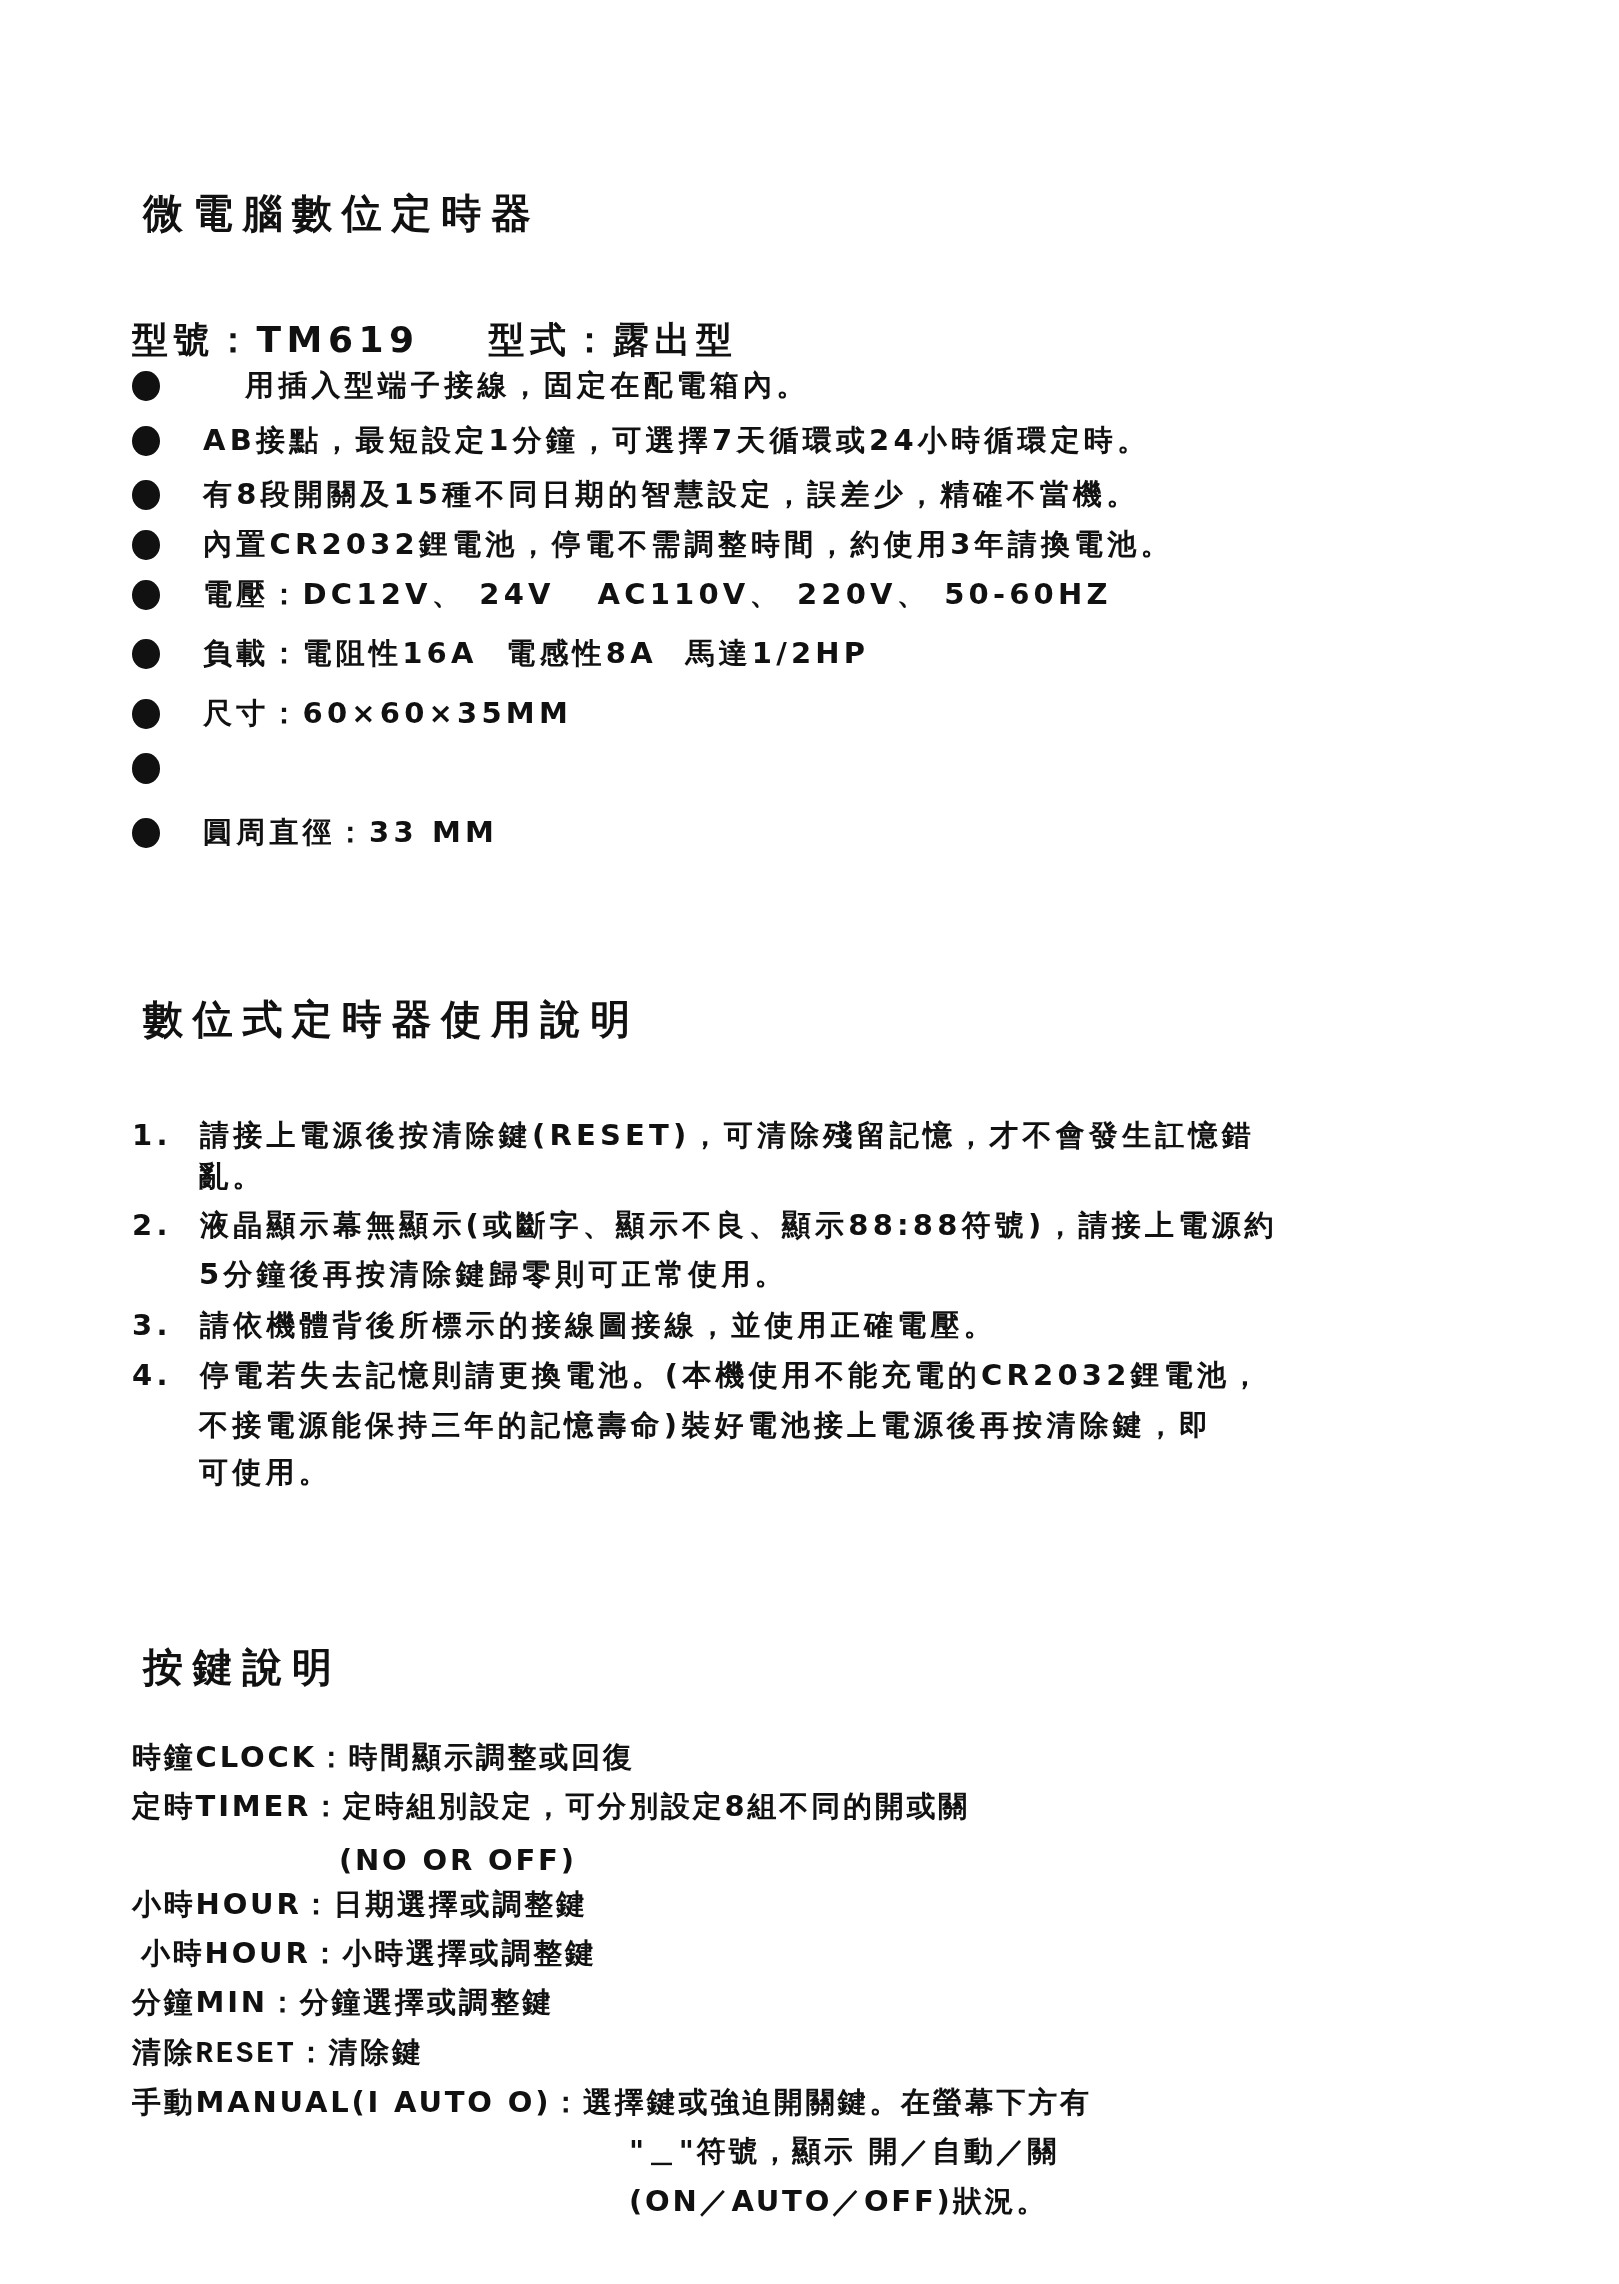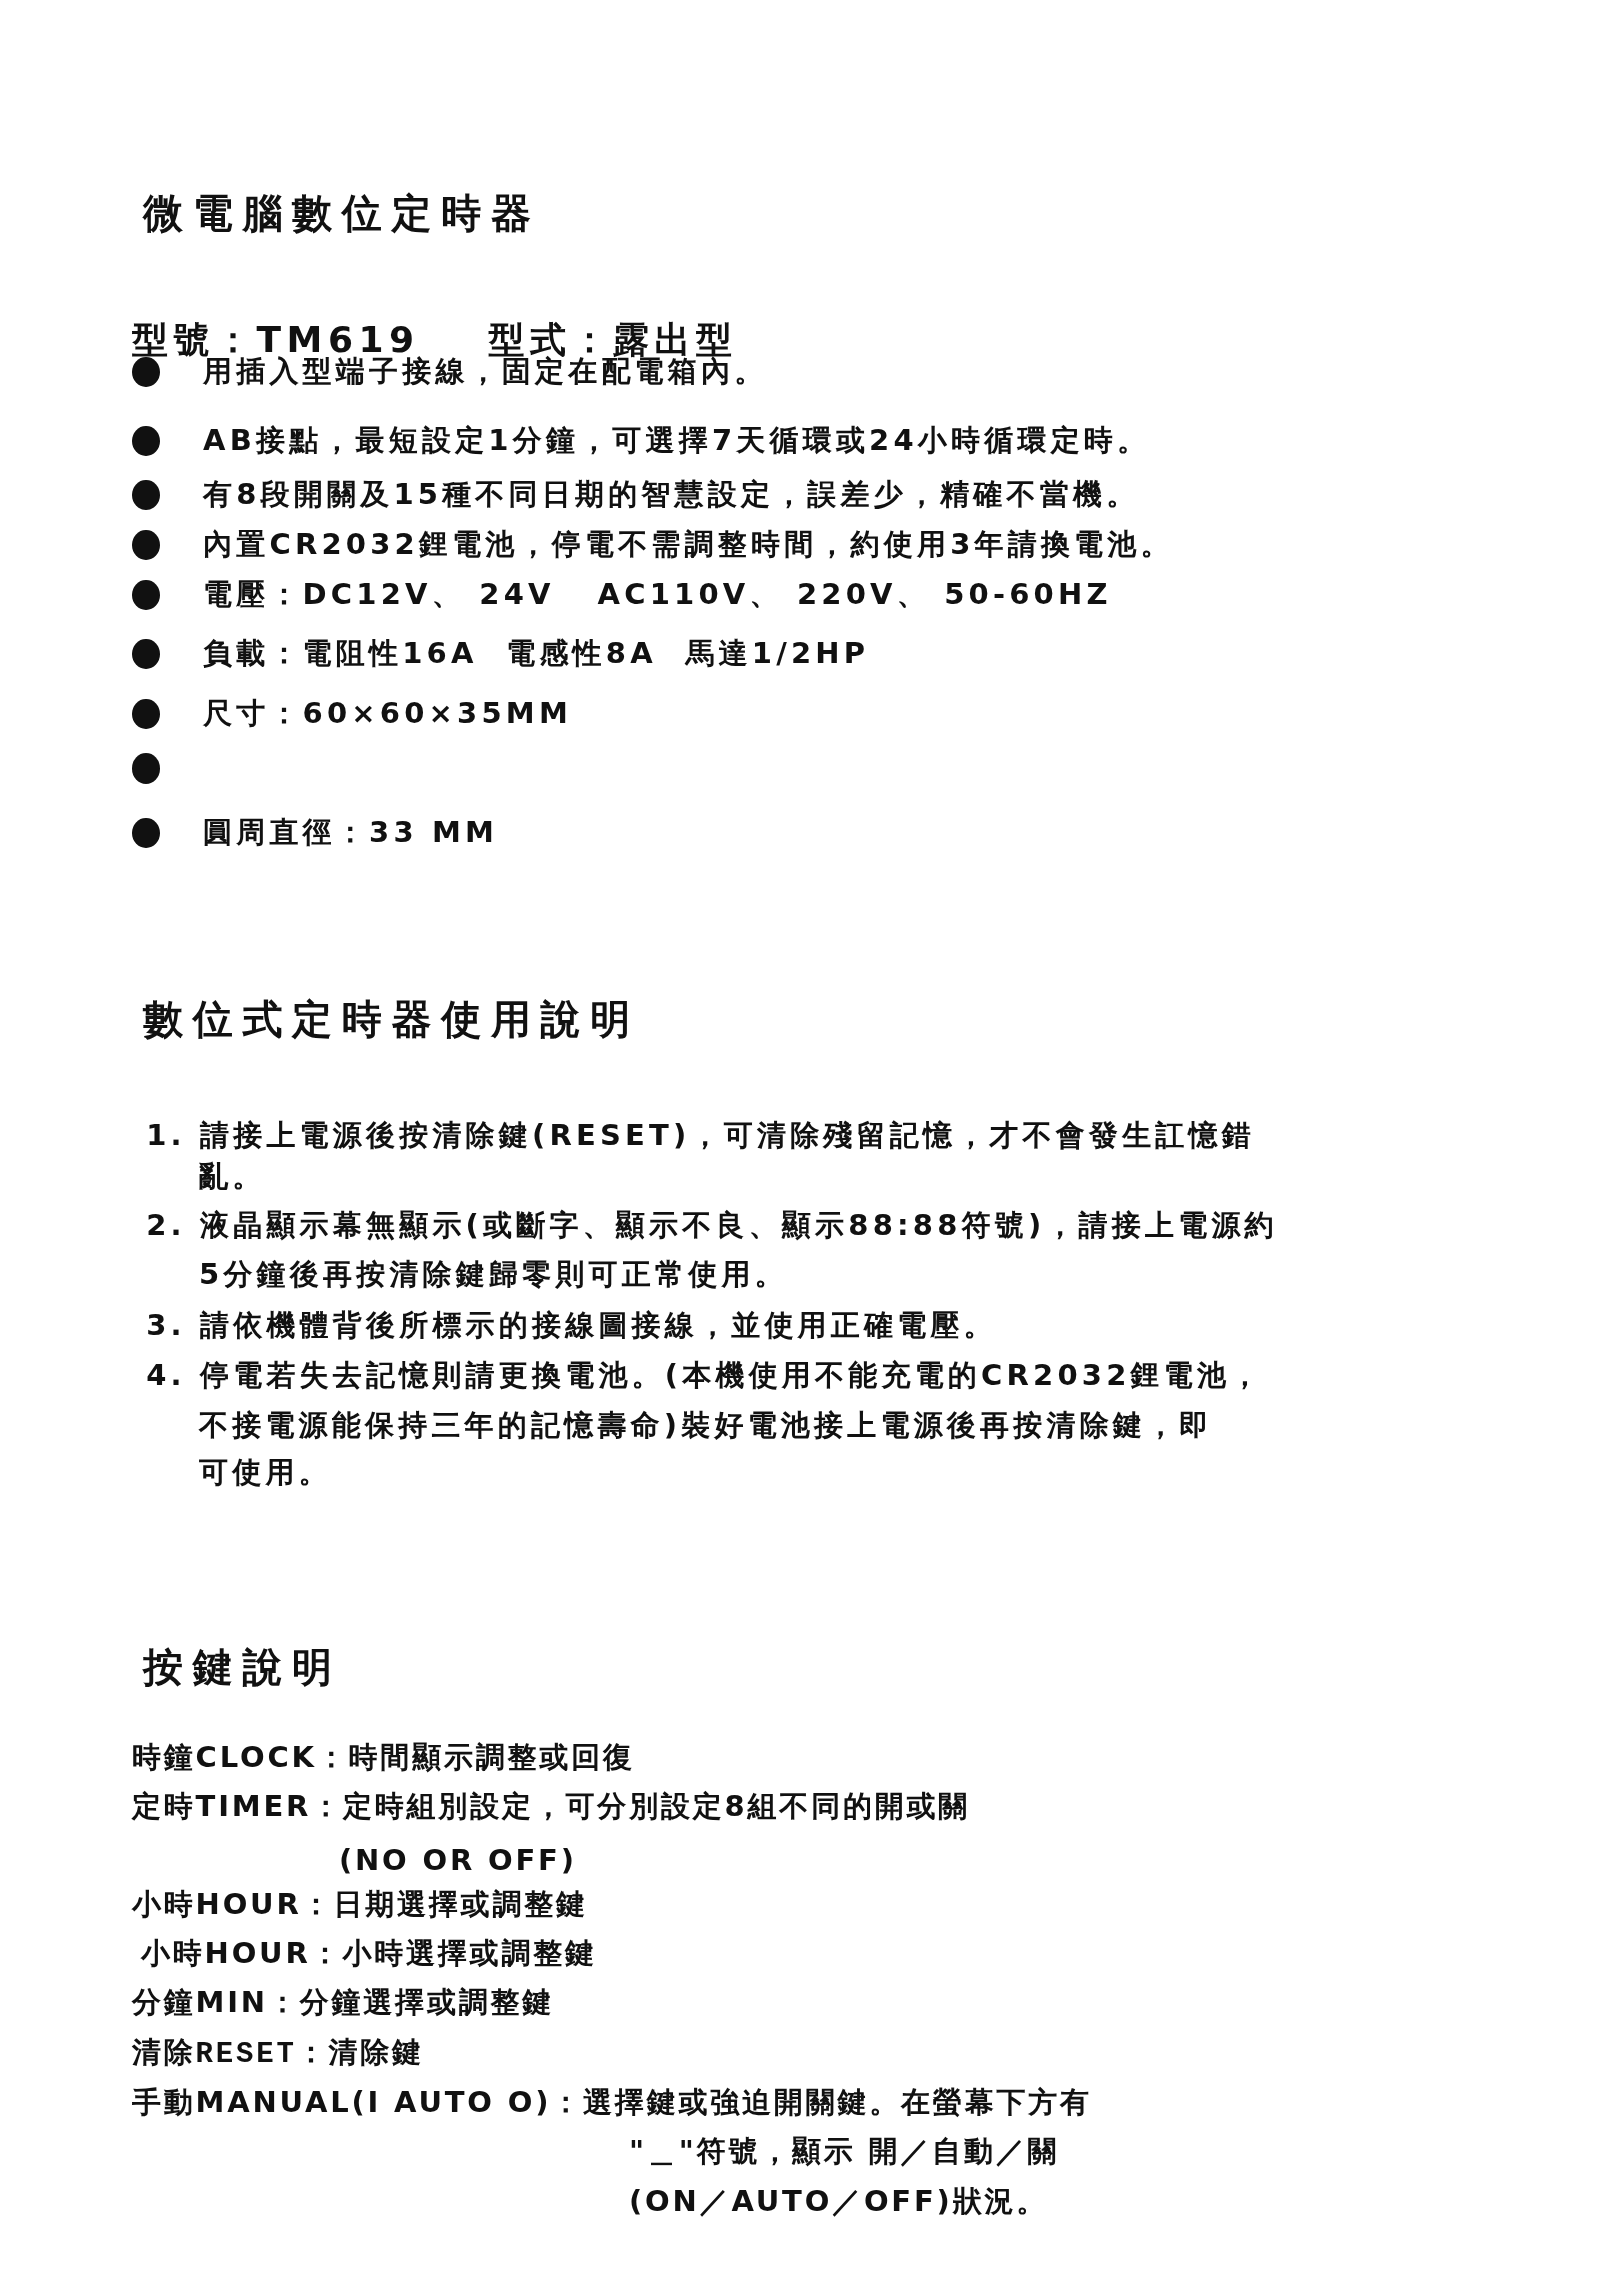--- a/index.html
+++ b/index.html
@@ -12,35 +12,35 @@
   .title {
     font-size: 40px; letter-spacing: 9.7px; left: 143px;
   }
   .model-line { font-size: 36px; letter-spacing: 5.5px; left: 132px; top: 278px; margin-top: 38px; }
   .model-line .gap { display: inline-block; width: 69px; }
   .bullet-row { left: 132px; font-size: 29px; letter-spacing: 4.2px; display: flex; align-items: center; }
   .bullet-dot {
     width: 28px; height: 30.5px; border-radius: 50%; background: #111;
     display: inline-block; margin-right: 43px; flex: none;
   }
-  .num-row { left: 132px; font-size: 29px; letter-spacing: 4.2px; text-align: center; }
+  .num-row { left: 132px; font-size: 29px; letter-spacing: 4.2px; }
   .num-row .num { display: inline-block; width: 68px; }
   .cont { left: 199px; font-size: 29px; letter-spacing: 4.2px; }
   .key-row { left: 132px; font-size: 29px; letter-spacing: 2.8px; }
 </style>
 </head>
 <body>
 
 <div class="abs title" style="top:186px;">微電腦數位定時器</div>
 
 <div class="abs model-line">
   <span>型號：TM619</span><span class="gap"></span><span>型式：露出型</span>
 </div>
 
-<div class="abs bullet-row" style="top:352px;">
+<div class="abs bullet-row" style="top:366px;gap:42px;">
     <span class="bullet-dot"></span>
     <span>用插入型端子接線，固定在配電箱內。</span>
   </div>
 <div class="abs bullet-row" style="top:421px;">
     <span class="bullet-dot"></span>
     <span>AB接點，最短設定1分鐘，可選擇7天循環或24小時循環定時。</span>
   </div>
 <div class="abs bullet-row" style="top:475px;">
     <span class="bullet-dot"></span>
     <span>有8段開關及15種不同日期的智慧設定，誤差少，精確不當機。</span>

